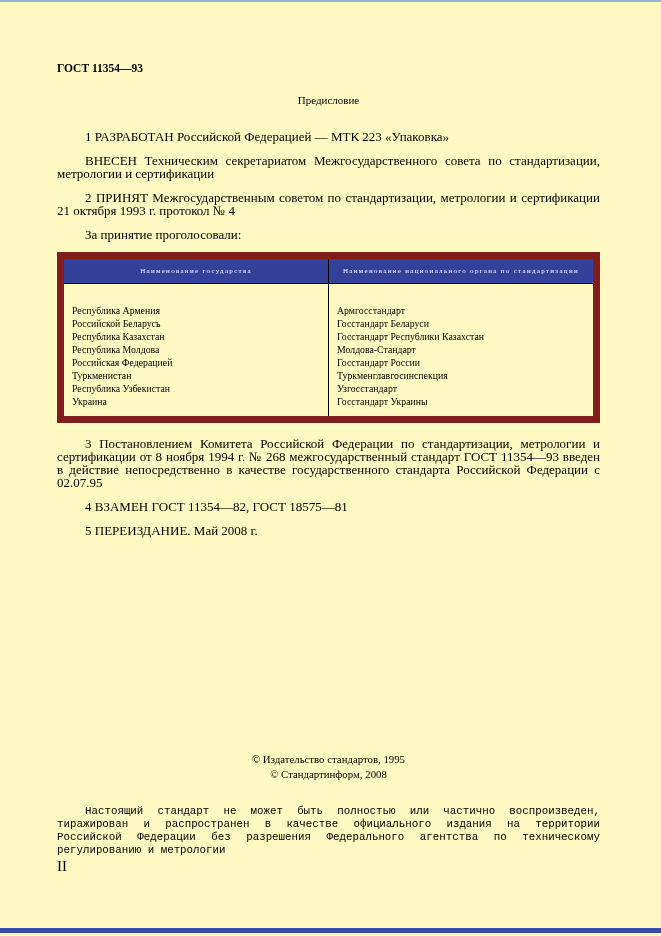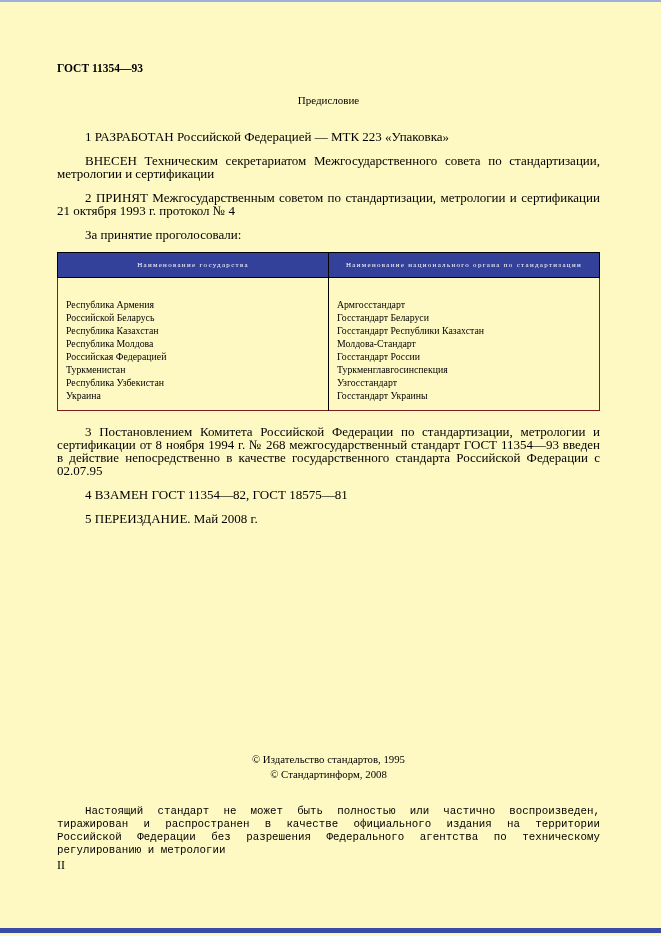--- a/index.html
+++ b/index.html
@@ -42,21 +42,21 @@
     line-height: 13px;
     text-align: justify;
     text-indent: 28px;
     margin: 8px 0 11px 0;
   }
   p.para.single { text-align: left; }
   .vote-table-wrap { margin: 8px 0 14px 0; }
   table.vote-table {
     width: 100%;
     border-collapse: collapse;
-    border: 1px solid #7f1d1d;
+    border: 7px solid #7f1d1d;
   }
   table.vote-table th {
     color: #fff;
     font-weight: normal;
     font-size: 7px;
     letter-spacing: 1.3px;
     padding: 8px 4px;
     border: 1px solid #000;
     text-align: center;
   }
@@ -84,21 +84,21 @@
     top: 794px; left: 57px; right: 61px;
     font-size: 10.8px;
     line-height: 13px;
     text-align: justify;
     text-indent: 28px;
     font-family: Liberation Mono, monospace;
   }
   .page-number {
     position: absolute;
     top: 858px; left: 57px;
-    font-size: 12px;
+    font-size: 15px;
   }
 </style>
 </head>
 <body>
 
 <div class="page">
 
   <div class="top-line" style="background: rgb(157, 176, 221);"></div>
 
   <div class="content">

